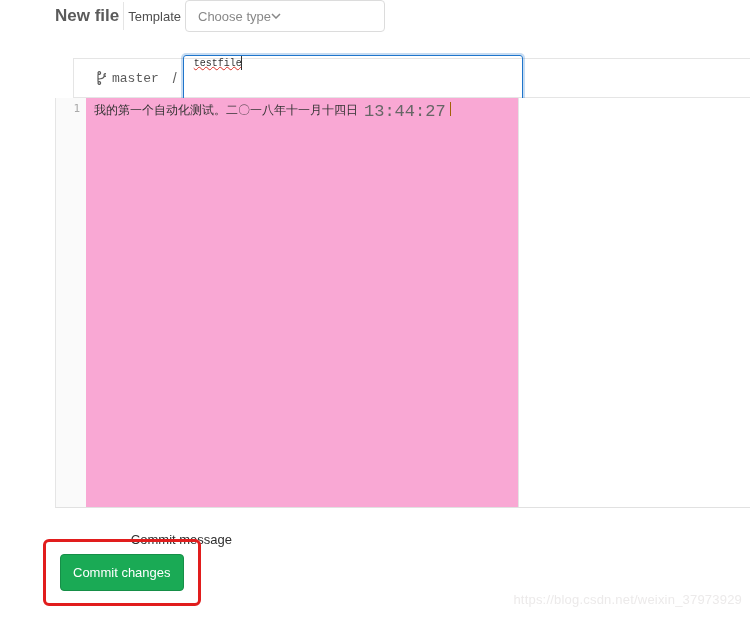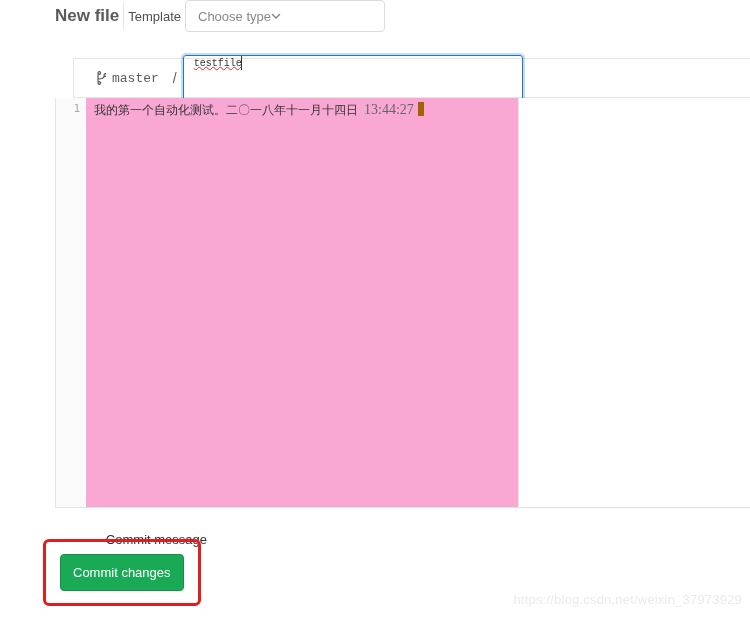--- a/index.html
+++ b/index.html
@@ -124,37 +124,38 @@
       background: #f9a8d4;
       padding: 4px 8px 0 8px;
       font-size: 12px;
       display: flex;
       gap: 6px;
     }
     .code-text {
       color: #333;
     }
     .code-time {
-      font-family: Liberation Serif, serif;
-      font-size: 14px;
+      font-family: Liberation Mono, monospace;
+      font-size: 17px;
       color: #666;
-      border-right: 6px solid #a16207;
+      border-right: 1px solid #a16207;
       padding-right: 4px;
       height: 14px;
     }
     .right-pane {
       width: 232px;
       border-left: 1px solid #e5e5e5;
       background: #fff;
     }
 
     .commit-row {
       display: flex;
       margin-top: 16px;
       padding-left: 55px;
+      margin-left: 25px;
     }
     .commit-label-col {
       width: 170px;
       text-align: right;
       padding-right: 18px;
       padding-top: 8px;
       font-size: 13px;
       color: #2e2e2e;
     }
     .commit-textarea {

